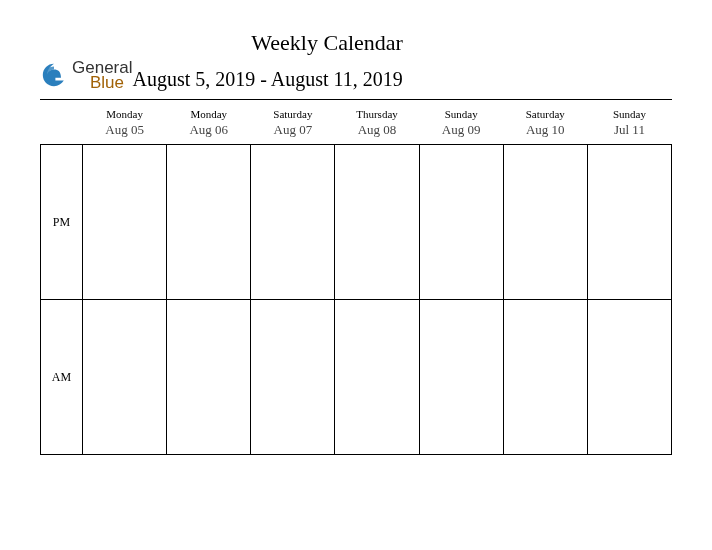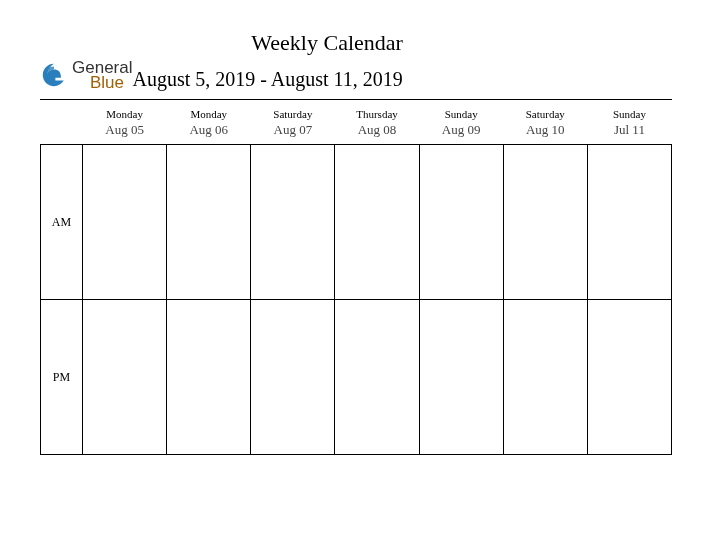--- a/index.html
+++ b/index.html
@@ -155,31 +155,31 @@
           <th>Aug 06</th>
           <th>Aug 07</th>
           <th>Aug 08</th>
           <th>Aug 09</th>
           <th>Aug 10</th>
           <th>Jul 11</th>
         </tr>
       </thead>
       <tbody>
         <tr>
-          <td class="label-cell">AM</td>
+          <td class="label-cell">PM</td>
           <td class="day-cell"></td>
           <td class="day-cell"></td>
           <td class="day-cell"></td>
           <td class="day-cell"></td>
           <td class="day-cell"></td>
           <td class="day-cell"></td>
           <td class="day-cell"></td>
         </tr>
         <tr>
-          <td class="label-cell">PM</td>
+          <td class="label-cell">AM</td>
           <td class="day-cell"></td>
           <td class="day-cell"></td>
           <td class="day-cell"></td>
           <td class="day-cell"></td>
           <td class="day-cell"></td>
           <td class="day-cell"></td>
           <td class="day-cell"></td>
         </tr>
       </tbody>
     </table>

